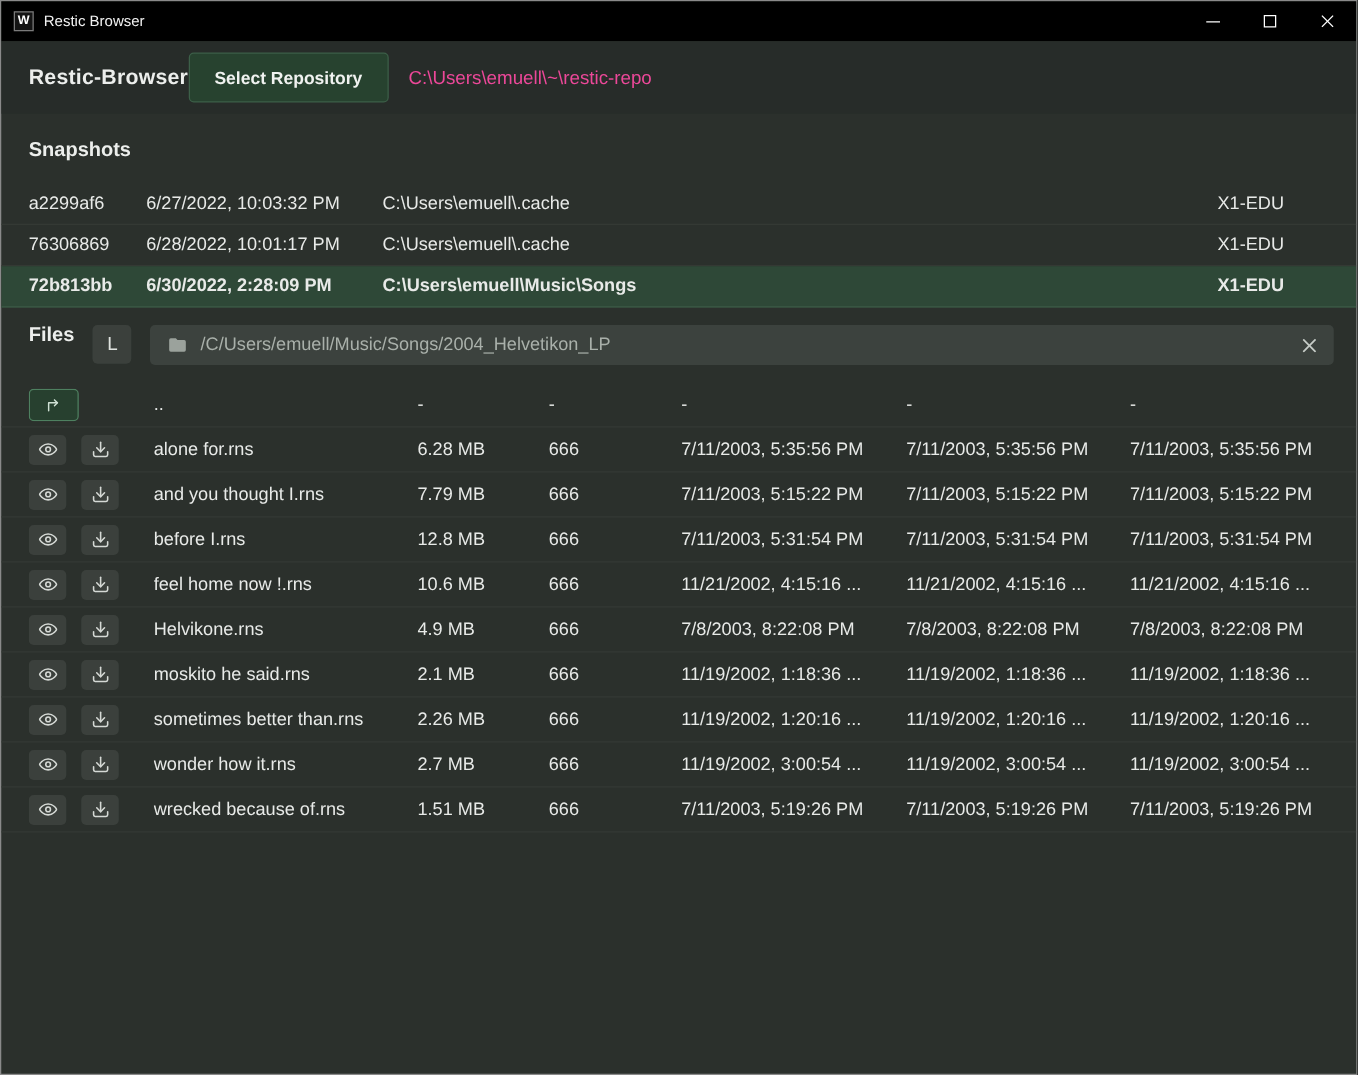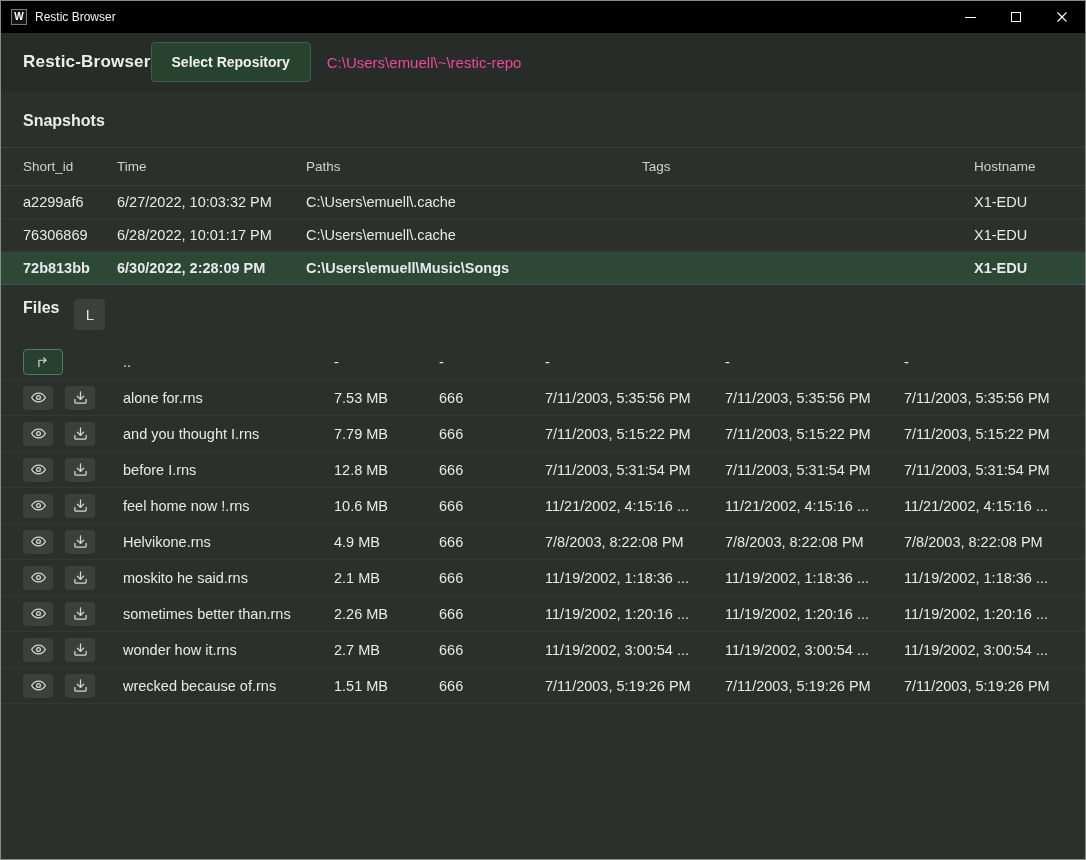--- a/index.html
+++ b/index.html
@@ -160,27 +160,20 @@
 
   <div class="header">
     <div class="app-name">Restic-Browser</div>
     <button class="select-repo">Select Repository</button>
     <div class="repo-path">C:\Users\emuell\~\restic-repo</div>
   </div>
 
   <div class="section-heading">Snapshots</div>
 
   <div class="table snapshots">
-    <div class="srow head">
-      <div class="cell">Short_id</div>
-      <div class="cell">Time</div>
-      <div class="cell">Paths</div>
-      <div class="cell">Tags</div>
-      <div class="cell">Hostname</div>
-    </div>
     <div>
         <div class="srow">
           <div class="cell">a2299af6</div>
           <div class="cell">6/27/2022, 10:03:32 PM</div>
           <div class="cell">C:\Users\emuell\.cache</div>
           <div class="cell"></div>
           <div class="cell">X1-EDU</div>
         </div>
         <div class="srow">
           <div class="cell">76306869</div>
@@ -195,20 +188,30 @@
           <div class="cell">C:\Users\emuell\Music\Songs</div>
           <div class="cell"></div>
           <div class="cell">X1-EDU</div>
         </div>
       </div>
   </div>
 
   <div class="files-bar">
     <div class="files-heading">Files</div>
     <button class="toggle-btn">L</button>
+    <div class="path-bar">
+      <svg class="folder-ic" viewBox="0 0 24 24">
+          <path d="M10 4H4a2 2 0 0 0-2 2v12a2 2 0 0 0 2 2h16a2 2 0 0 0 2-2V8a2 2 0 0 0-2-2h-8l-2-2z"></path>
+        </svg>
+      <span class="path-text">/C/Users/emuell/Music/Songs/2004_Helvetikon_LP</span>
+      <svg class="clear-ic" viewBox="0 0 10 10" fill="none">
+          <line x1="0.5" y1="0.5" x2="9.5" y2="9.5"></line>
+          <line x1="9.5" y1="0.5" x2="0.5" y2="9.5"></line>
+        </svg>
+    </div>
   </div>
 
   <div class="table files">
     <div>
         <div class="frow">
           <div class="cell actions">
             <button class="up-btn">
               <span class="ic">
                 <svg viewBox="0 0 24 24" fill="none" stroke="currentColor" stroke-width="2" stroke-linecap="round" stroke-linejoin="round">
                   <path d="M5 20V9h12"></path>
@@ -238,21 +241,21 @@
               <span class="ic">
                 <svg viewBox="0 0 24 24" fill="none" stroke="currentColor" stroke-width="2" stroke-linecap="round" stroke-linejoin="round">
                   <path d="M21 15v4a2 2 0 0 1-2 2H5a2 2 0 0 1-2-2v-4"></path>
                   <polyline points="7 10 12 15 17 10"></polyline>
                   <line x1="12" y1="15" x2="12" y2="3"></line>
                 </svg>
               </span>
             </button>
           </div>
           <div class="cell">alone for.rns</div>
-          <div class="cell">7.53 MB</div>
+          <div class="cell">6.28 MB</div>
           <div class="cell">666</div>
           <div class="cell">7/11/2003, 5:35:56 PM</div>
           <div class="cell">7/11/2003, 5:35:56 PM</div>
           <div class="cell">7/11/2003, 5:35:56 PM</div>
         </div>
         <div class="frow">
           <div class="cell actions">
             <button class="icon-btn">
               <span class="ic">
                 <svg viewBox="0 0 24 24" fill="none" stroke="currentColor" stroke-width="2" stroke-linecap="round" stroke-linejoin="round">

